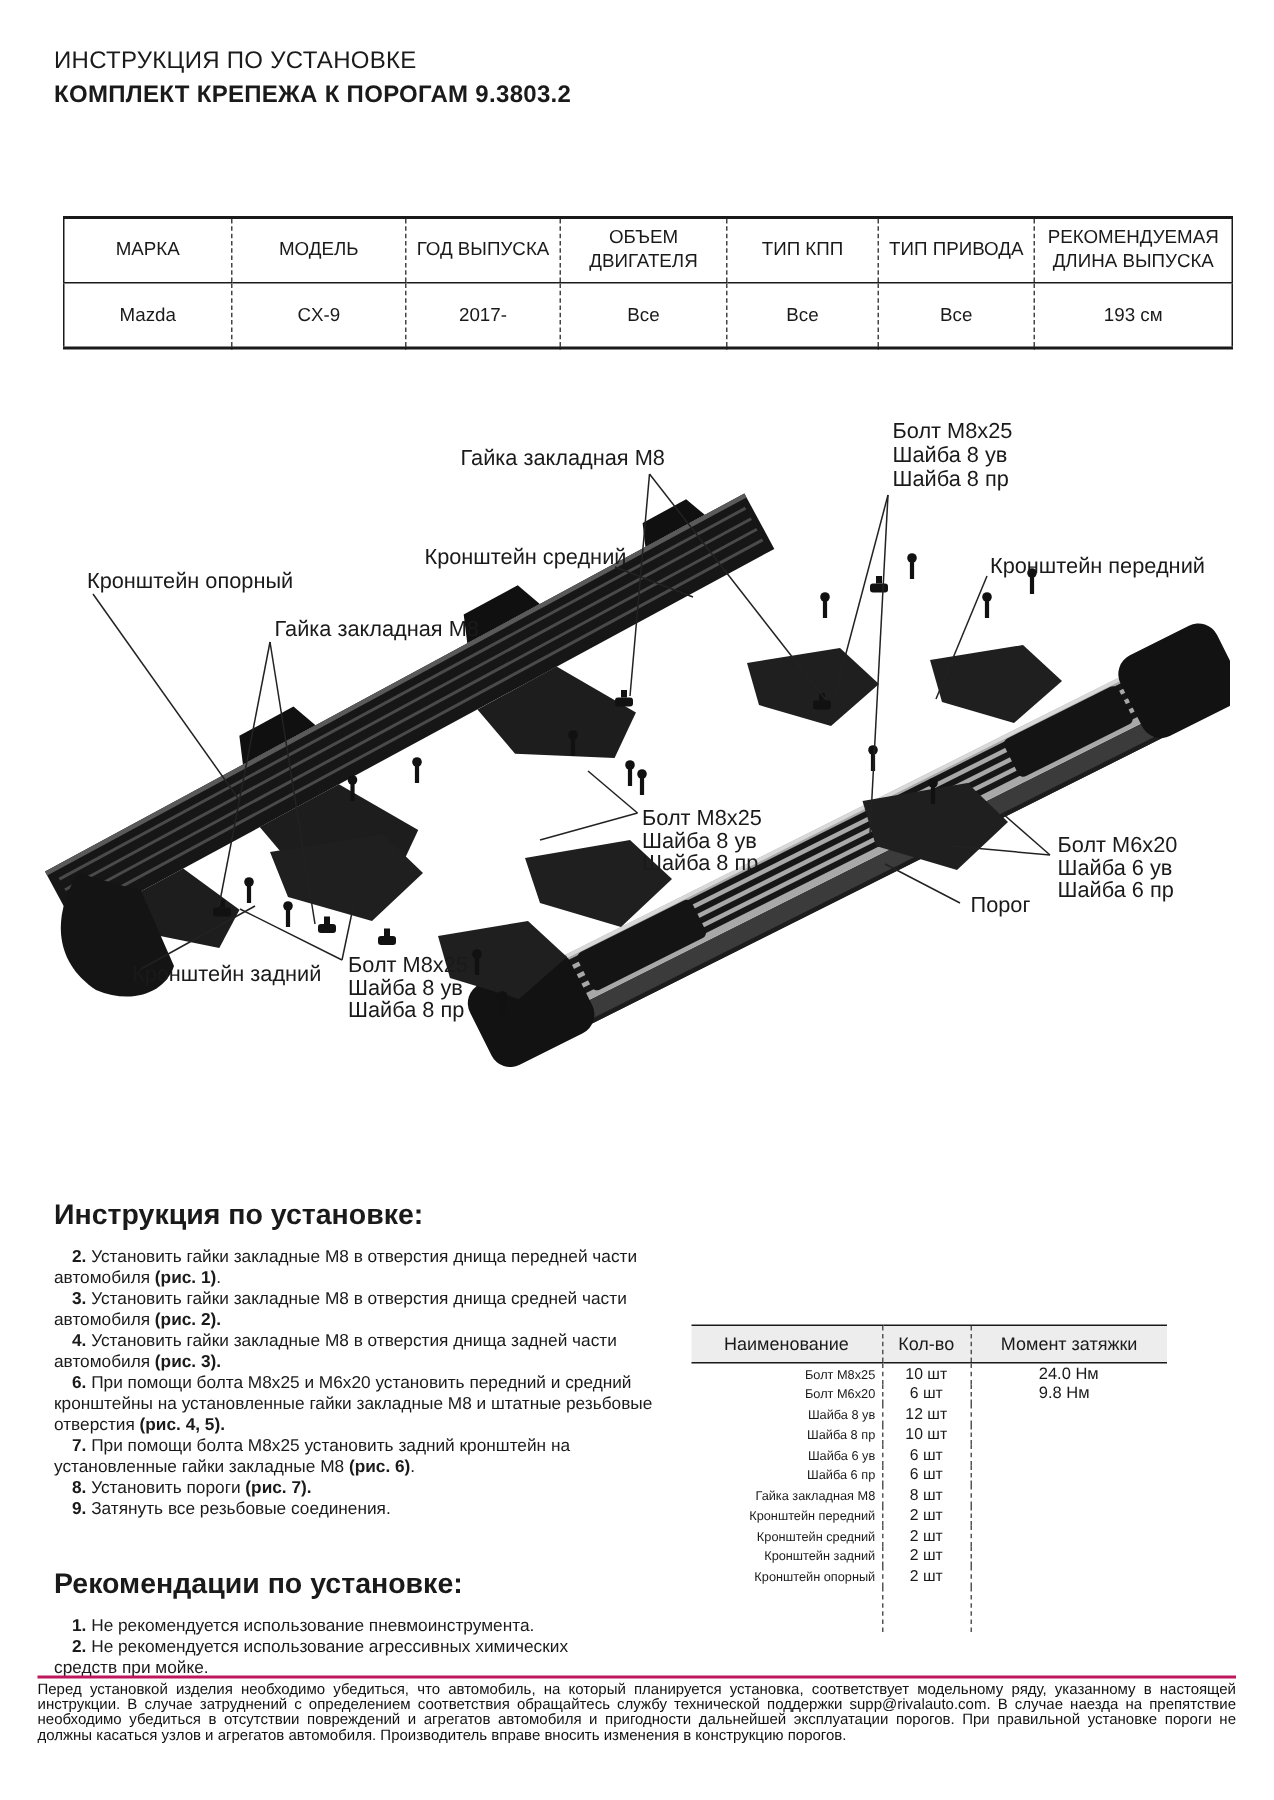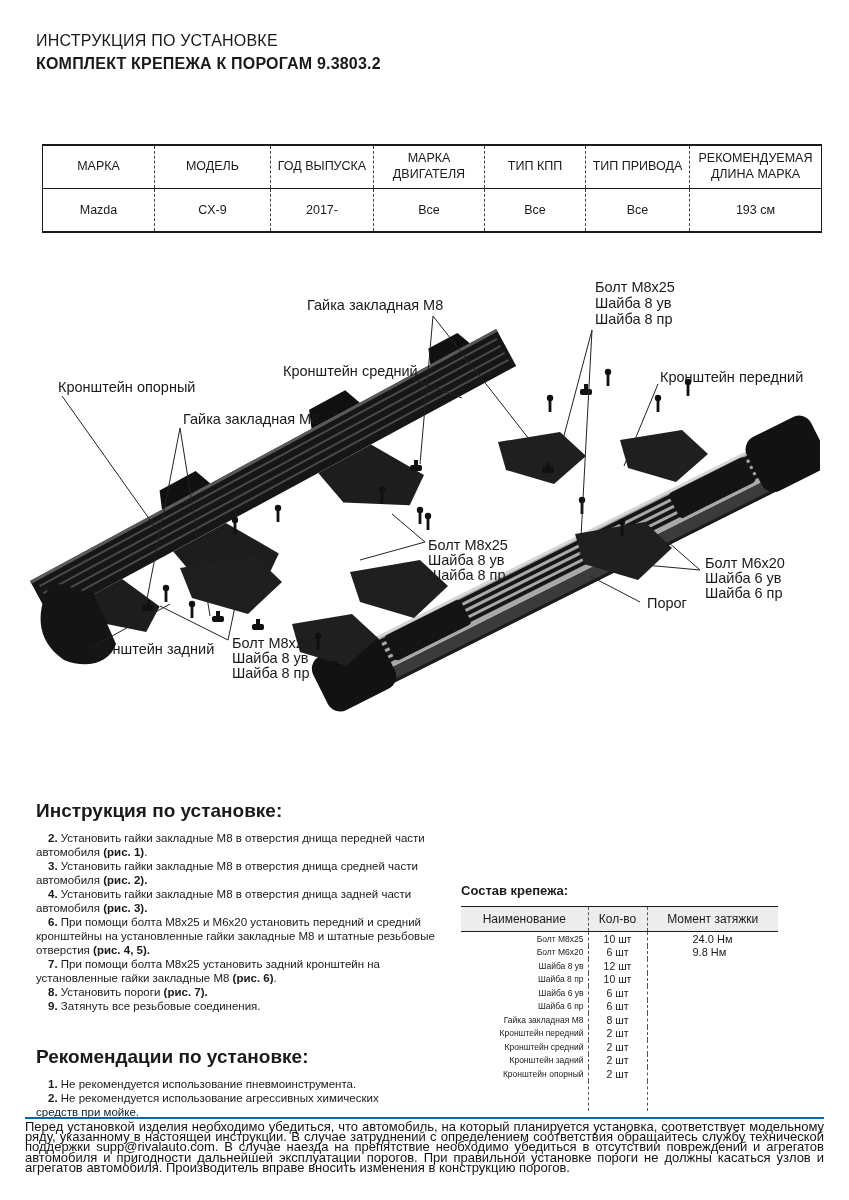--- a/index.html
+++ b/index.html
@@ -42,22 +42,22 @@
   .hw td{height:13.5px;padding:0;vertical-align:middle;}
   .hw .c-name{text-align:right;padding-right:4px;font-size:8.5px;}
   .hw .c-qty{text-align:center;font-size:10.5px;}
   .hw .c-torque{text-align:left;padding-left:45px;font-size:11px;}
   .hw th + th,.hw td + td{border-left:1px dashed #555;}
   .hw .spacer td{height:30px;}
 
   
   .footer{
     position:absolute;left:25px;top:1117px;width:799px;
-    border-top:2px solid #0369a1;padding-top:3px;
-    font-size:13px;line-height:10.2px;text-align:justify;color:#111;
+    border-top:2px solid #be185d;padding-top:3px;
+    font-size:10px;line-height:10.2px;text-align:justify;color:#111;
   }
 </style>
 </head>
 <body>
 
 <div class="title-block">
   <div class="title-line1">ИНСТРУКЦИЯ ПО УСТАНОВКЕ</div>
   <div class="title-line2">КОМПЛЕКТ КРЕПЕЖА К ПОРОГАМ 9.3803.2</div>
 </div>
 
@@ -69,24 +69,24 @@
       <col style="width:111px">
     <col style="width:101px">
       <col style="width:104px">
       <col style="width:132px">
   </colgroup>
   <tbody>
       <tr>
     <th>МАРКА</th>
     <th>МОДЕЛЬ</th>
     <th>ГОД ВЫПУСКА</th>
-    <th>МАРКА ДВИГАТЕЛЯ</th>
+    <th>ОБЪЕМ ДВИГАТЕЛЯ</th>
     <th>ТИП КПП</th>
     <th>ТИП ПРИВОДА</th>
-    <th>РЕКОМЕНДУЕМАЯ ДЛИНА МАРКА</th>
+    <th>РЕКОМЕНДУЕМАЯ ДЛИНА ВЫПУСКА</th>
   </tr>
   <tr>
     <td>Mazda</td>
     <td>CX-9</td>
     <td>2017-</td>
     <td>Все</td>
     <td>Все</td>
     <td>Все</td>
     <td>193 см</td>
   </tr>
@@ -216,21 +216,20 @@
   <p class="step"><b>9.</b><span> Затянуть все резьбовые соединения.</span><b></b><span></span></p>
 </div>
 
 <div class="recommend">
   <p class="sec-heading">Рекомендации по установке:</p>
   <p class="rec-item"><b>1.</b><span> Не рекомендуется использование пневмоинструмента.</span></p>
   <p class="rec-item"><b>2.</b><span> Не рекомендуется использование агрессивных химических средств при мойке.</span></p>
 </div>
 
 <div class="hardware">
-  <p class="hw-heading">Состав крепежа:</p>
   <table class="hw">
     <colgroup>
         <col style="width:127px">
         <col style="width:59px">
         <col style="width:131px">
       </colgroup>
     <thead>
       <tr>
         <th>Наименование</th>
         <th>Кол-во</th>

